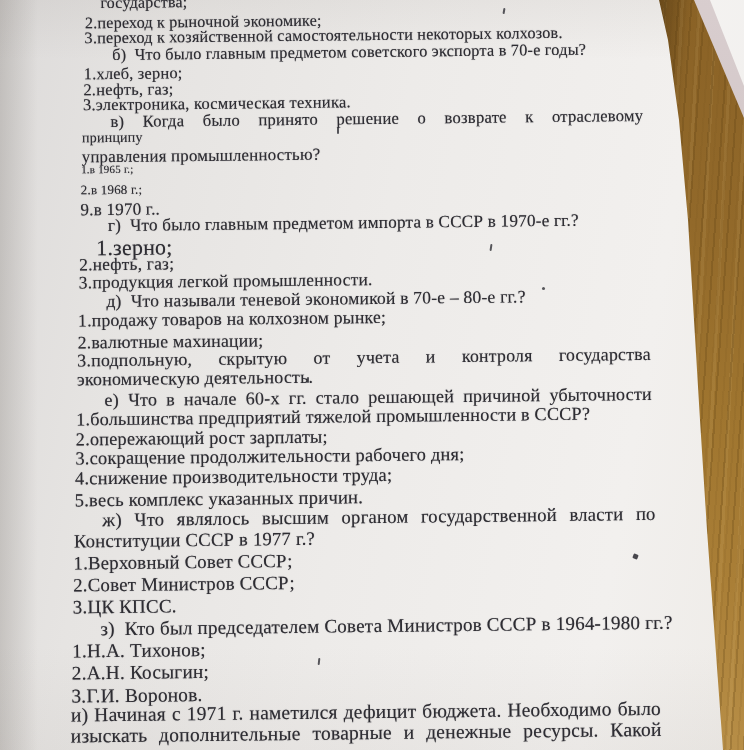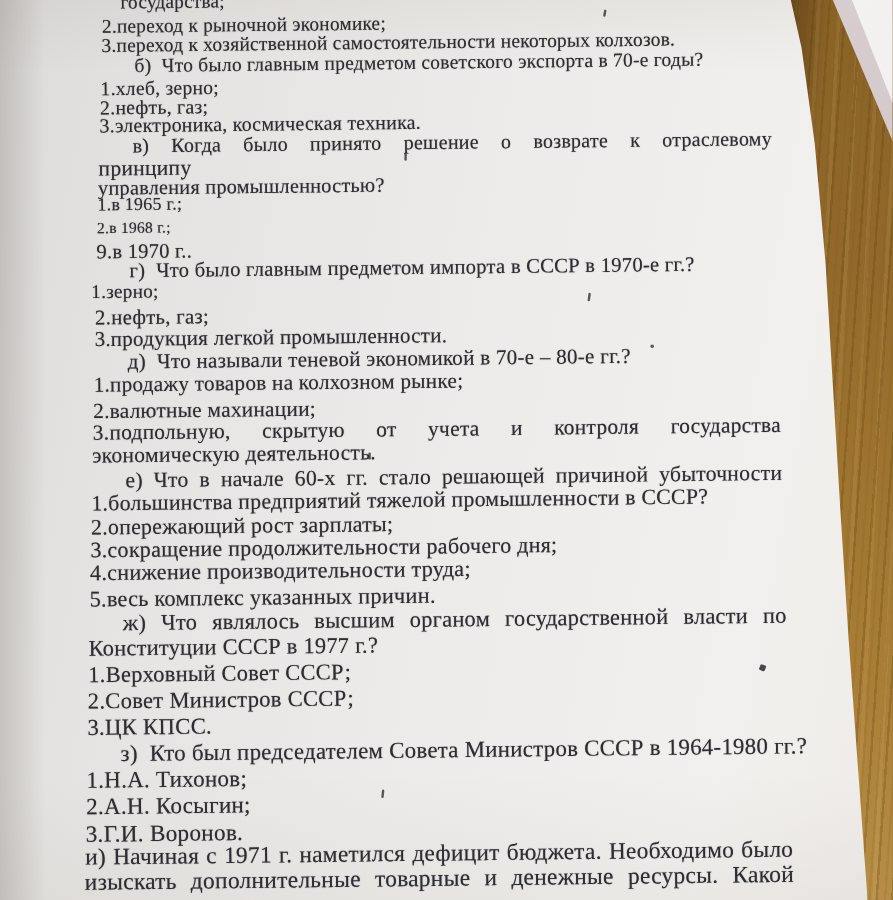--- a/index.html
+++ b/index.html
@@ -93,27 +93,27 @@
     <div class="vignette"></div>
     <div id="text-layer">
         <div class="line" style="top: -8px; left: 105px; font-size: 16px;">государства;</div>
         <div class="line" style="top: 12px; left: 89.4px; font-size: 16.1px;">2.переход к рыночной экономике;</div>
         <div class="line" style="top: 27px; left: 88.8px; font-size: 16.2px;">3.переход к хозяйственной самостоятельности некоторых колхозов.</div>
         <div class="line" style="top: 43px; left: 116.2px; font-size: 16.3px;">б)  Что было главным предметом советского экспорта в 70-е годы?</div>
         <div class="line" style="top: 62px; left: 87.6px; font-size: 16.4px;">1.хлеб, зерно;</div>
         <div class="line" style="top: 78px; left: 87px; font-size: 16.5px;">2.нефть, газ;</div>
         <div class="line" style="top: 93px; left: 86.4px; font-size: 16.6px;">3.электроника, космическая техника.</div>
         <div class="line just" style="top: 110px; left: 113.8px; font-size: 16.7px; width: 532.8px;">в) Когда было принято решение о возврате к отраслевому</div>
-        <div class="line" style="top: 128px; left: 85.2px; font-size: 18px;">принципу</div>
+        <div class="line" style="top: 128px; left: 85.2px; font-size: 14px;">принципу</div>
         <div class="line" style="top: 145px; left: 84.6px; font-size: 16.9px;">управления промышленностью?</div>
-        <div class="line" style="top: 161px; left: 83.9px; font-size: 15px;">1.в 1965 г.;</div>
+        <div class="line" style="top: 161px; left: 83.9px; font-size: 11px;">1.в 1965 г.;</div>
         <div class="line" style="top: 180px; left: 83.3px; font-size: 13px;">2.в 1968 г.;</div>
         <div class="line" style="top: 198px; left: 82.7px; font-size: 17.1px;">9.в 1970 г..</div>
         <div class="line" style="top: 214px; left: 110.1px; font-size: 17.2px;">г)  Что было главным предметом импорта в СССР в 1970-е гг.?</div>
-        <div class="line" style="top: 233px; left: 78px; font-size: 16px;">1.зерно;</div>
+        <div class="line" style="top: 233px; left: 98px; font-size: 22px;">1.зерно;</div>
         <div class="line" style="top: 252px; left: 80.9px; font-size: 17.4px;">2.нефть, газ;</div>
         <div class="line" style="top: 270px; left: 80.3px; font-size: 17.5px;">3.продукция легкой промышленности.</div>
         <div class="line" style="top: 289px; left: 107.7px; font-size: 17.6px;">д)  Что называли теневой экономикой в 70-е – 80-е гг.?</div>
         <div class="line" style="top: 308px; left: 79.1px; font-size: 17.7px;">1.продажу товаров на колхозном рынке;</div>
         <div class="line" style="top: 330px; left: 78.5px; font-size: 17.8px;">2.валютные махинации;</div>
         <div class="line just" style="top: 348px; left: 77.9px; font-size: 17.9px; width: 573.5px;">3.подпольную, скрытую от учета и контроля государства</div>
         <div class="line" style="top: 367px; left: 77.3px; font-size: 18px;">экономическую деятельность.</div>
         <div class="line just" style="top: 388px; left: 104.7px; font-size: 18.1px; width: 547.4px;">е) Что в начале 60-х гг. стало решающей причиной убыточности</div>
         <div class="line" style="top: 407px; left: 76.1px; font-size: 18.2px;">1.большинства предприятий тяжелой промышленности в СССР?</div>
         <div class="line" style="top: 427px; left: 75.5px; font-size: 18.3px;">2.опережающий рост зарплаты;</div>

